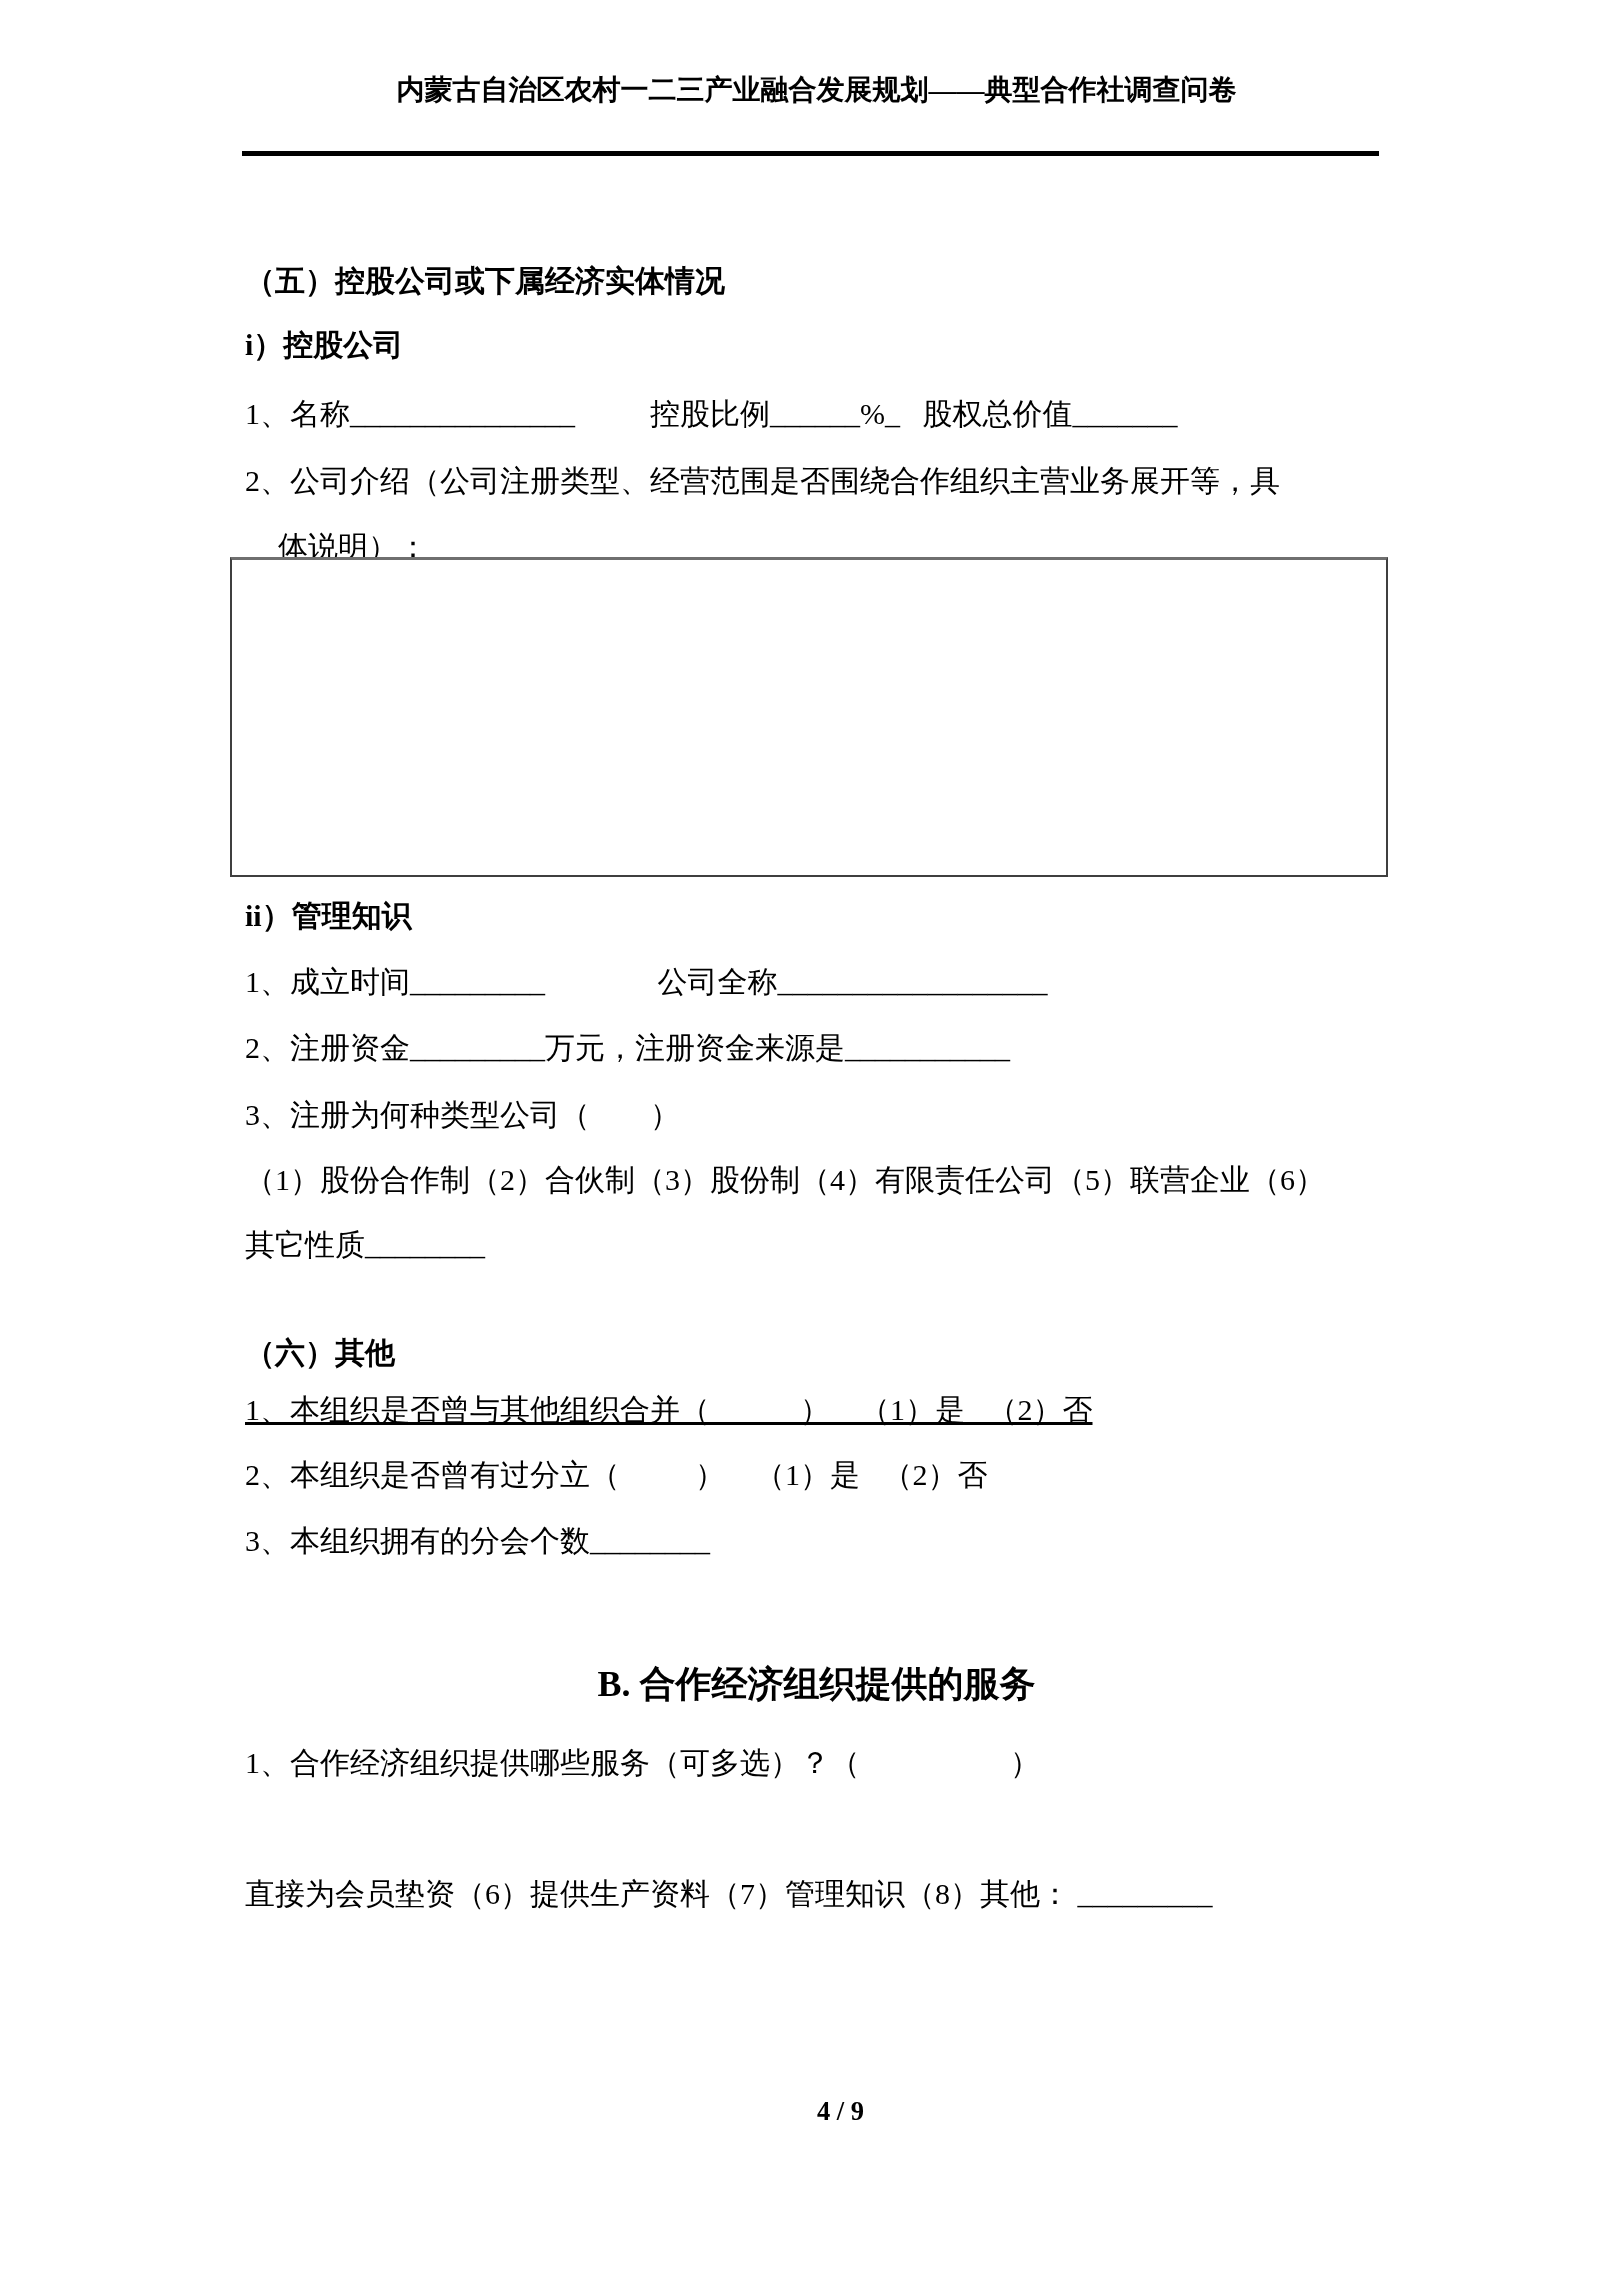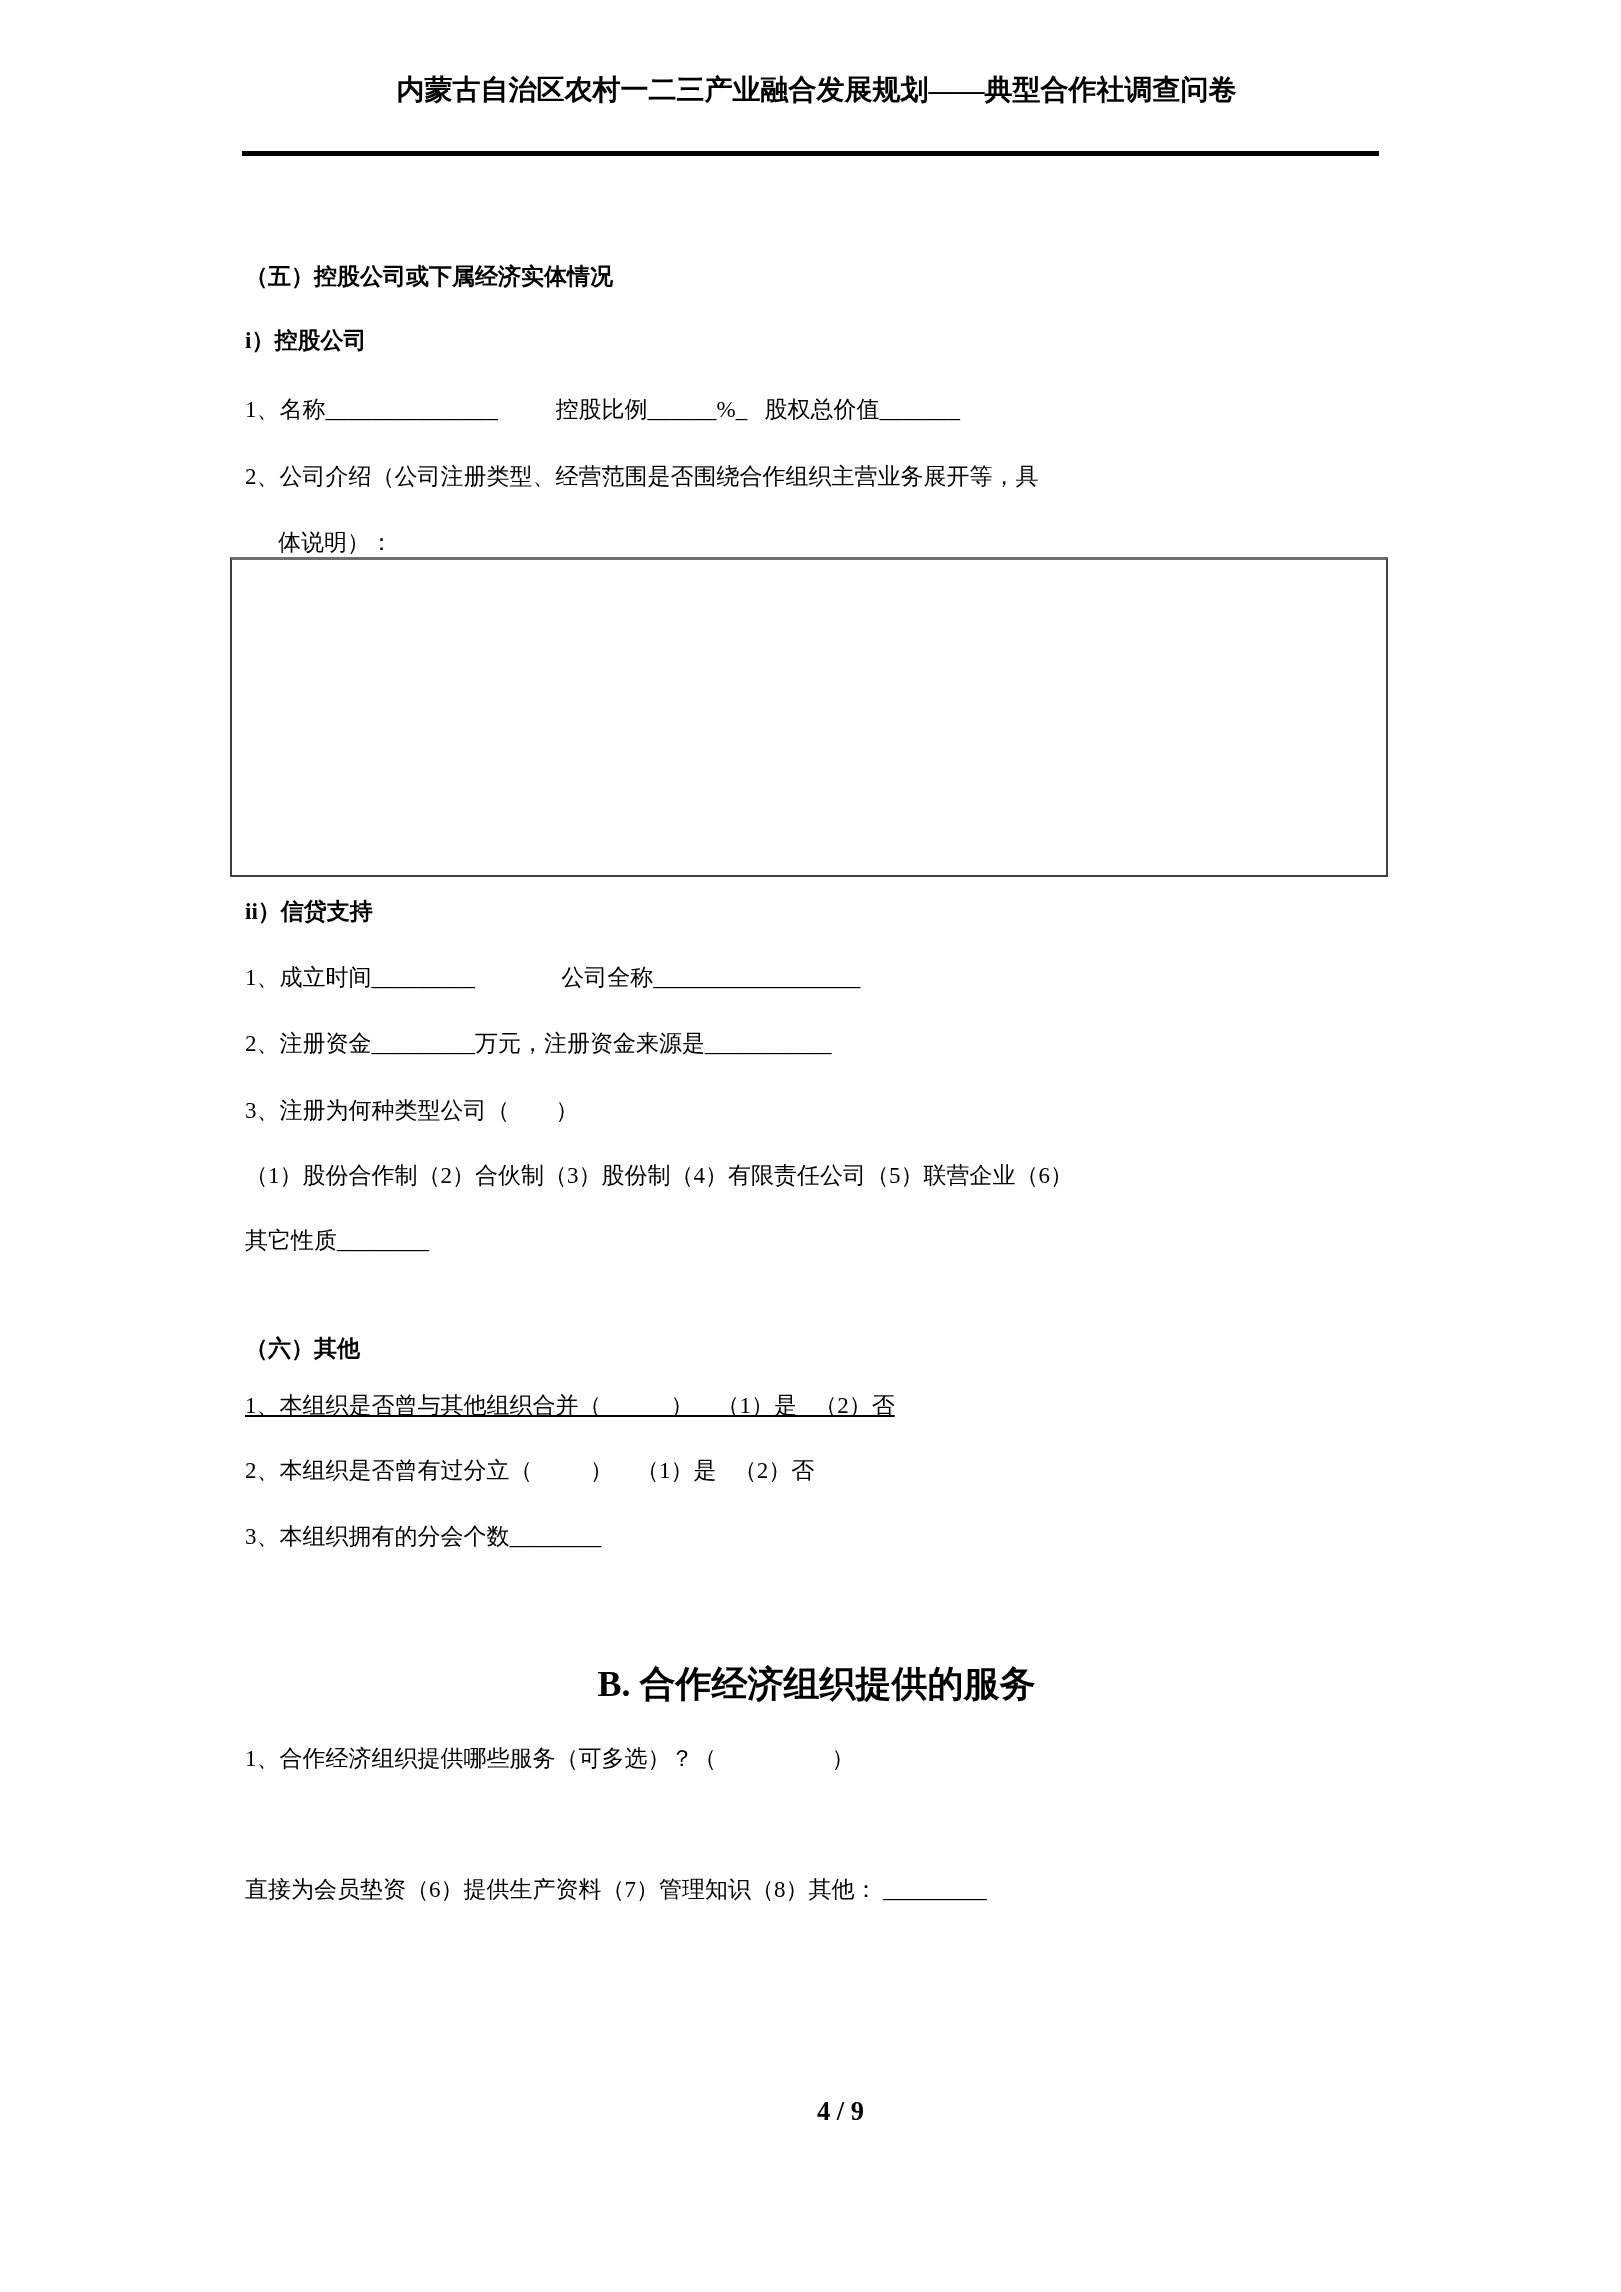--- a/index.html
+++ b/index.html
@@ -9,21 +9,21 @@
     height: 2293px;
     margin: 0 auto;
     background: #ffffff;
     font-family: "Liberation Serif", "DejaVu Serif", serif;
     color: #000000;
     overflow: hidden;
   }
   .line {
     position: absolute;
     left: 245px;
-    font-size: 23px;
+    font-size: 30px;
     line-height: 1.18;
     white-space: pre;
     letter-spacing: 0px;
   }
   .bold { font-weight: bold; }
   .center { left: 6px; width: 100%; text-align: center; white-space: pre; }
   .header-title {
     position: absolute;
     top: 71px;
     font-size: 28px;
@@ -94,21 +94,21 @@
   <div class="line bold subi-heading">i）控股公司</div>
 
   <div class="line q5i-1">1、名称_______________&nbsp;&nbsp;&nbsp;&nbsp;&nbsp;&nbsp;&nbsp;&nbsp;&nbsp;&nbsp;控股比例______%_&nbsp;&nbsp;&nbsp;股权总价值_______</div>
 
   <div class="line q5i-2a">2、公司介绍（公司注册类型、经营范围是否围绕合作组织主营业务展开等，具</div>
 
   <div class="line q5i-2b">体说明）：</div>
 
   <div class="intro-box"></div>
 
-  <div class="line bold subii-heading">ii）信贷支持</div>
+  <div class="line bold subii-heading">ii）管理知识</div>
 
   <div class="line q5ii-1">1、成立时间_________&nbsp;&nbsp;&nbsp;&nbsp;&nbsp;&nbsp;&nbsp;&nbsp;&nbsp;&nbsp;&nbsp;&nbsp;&nbsp;&nbsp;&nbsp;公司全称__________________</div>
 
   <div class="line q5ii-2">2、注册资金_________万元，注册资金来源是___________</div>
 
   <div class="line q5ii-3">3、注册为何种类型公司（&nbsp;&nbsp;&nbsp;&nbsp;&nbsp;&nbsp;&nbsp;&nbsp;）</div>
 
   <div class="line q5ii-3a">（1）股份合作制（2）合伙制（3）股份制（4）有限责任公司（5）联营企业（6）</div>
 
   <div class="line q5ii-3b">其它性质________</div>

